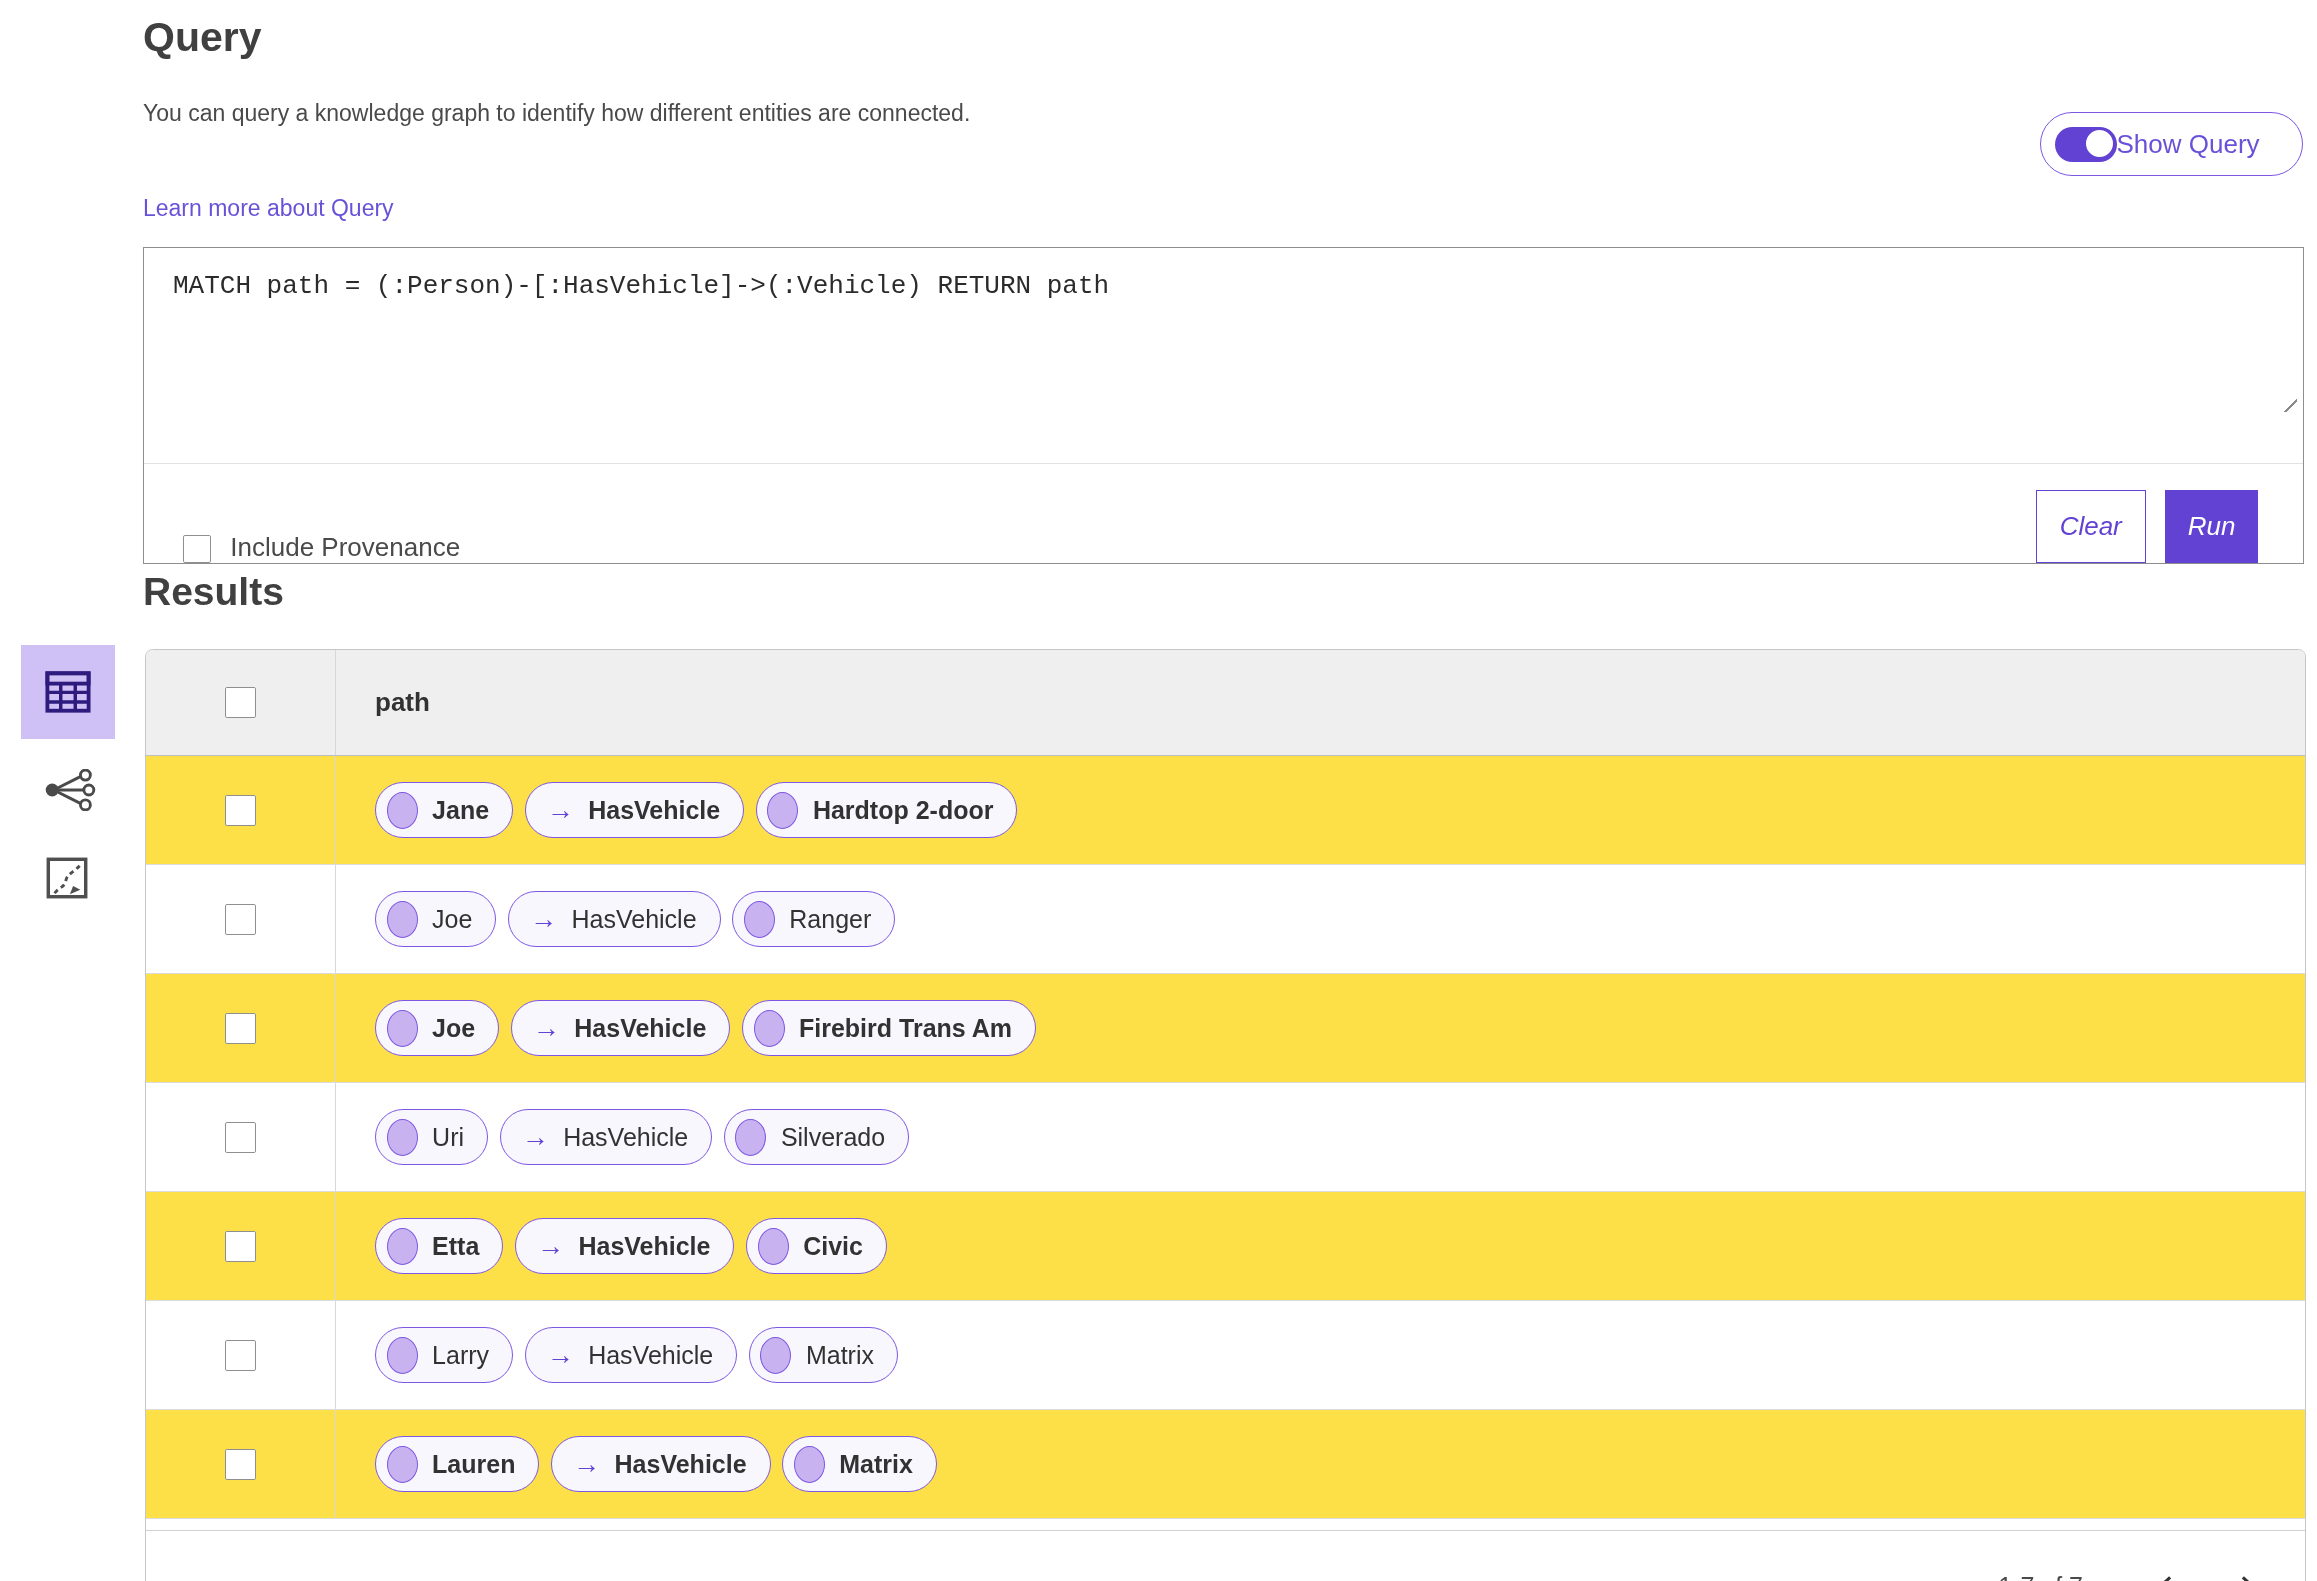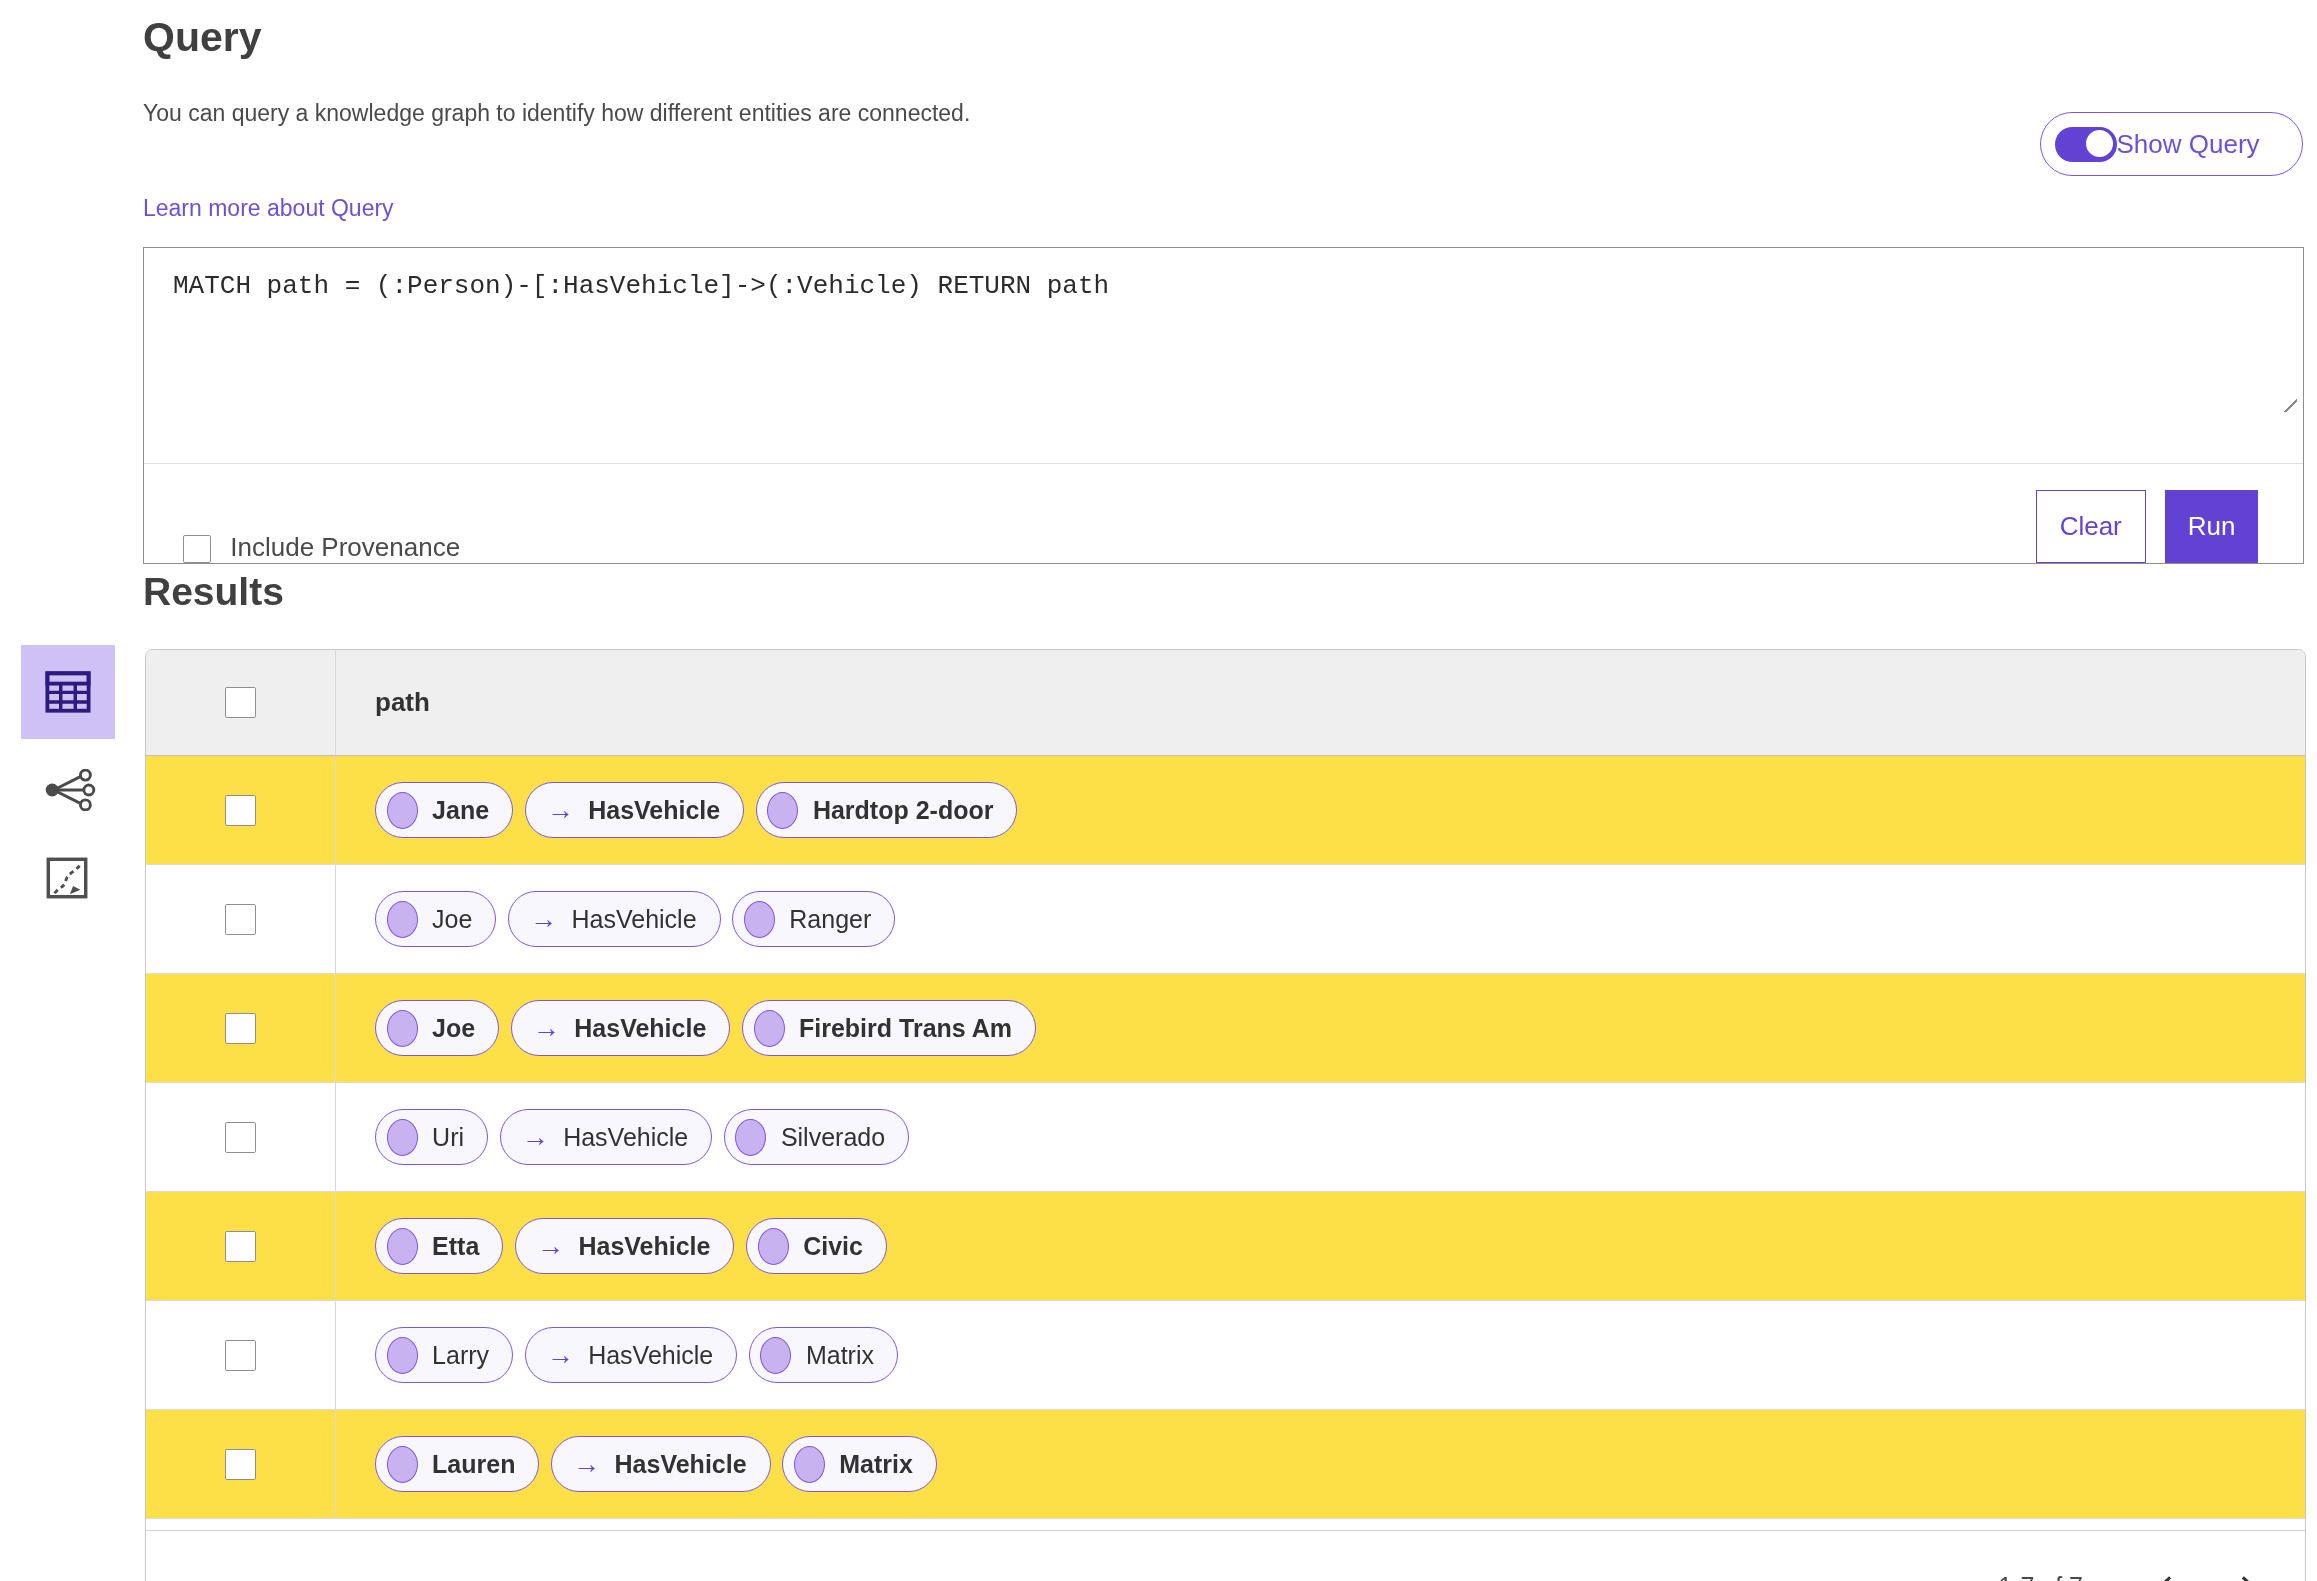--- a/index.html
+++ b/index.html
@@ -43,21 +43,21 @@
   }
   .query-footer {
     position:absolute; left:0; bottom:0; width:100%; height:100px;
     border-top:1.9px solid #e2e2e2; display:flex; align-items:flex-end; padding:0 45px 0 39px;
   }
   .checkbox { display:inline-block; background:#fff; border:1.9px solid #8f8f8f; border-radius:1.9px; cursor:pointer; }
   .cb-28 { width:28px; height:28px; }
   .cb-32 { width:31px; height:31px; }
   .provenance-label { font-size:26px; color:var(--body-text); margin-left:19.3px; }
   .footer-spacer { flex:1; }
-  .btn { display:flex; align-items:center; justify-content:center; font-size:26px; cursor:pointer; height:73px; }
+  .btn { display:flex; align-items:center; justify-content:center; font-size:26px; cursor:pointer; height:73px;font-style:italic; }
   .btn-clear { width:110px; border:1.9px solid var(--accent); color:var(--accent); background:#fff; margin-right:19.3px; }
   .btn-run { width:93px; background:var(--accent); color:#fff; border:1.9px solid var(--accent); }
 
   
   .results-title { left:143px; top:570px; font-size:39px; font-weight:700; color:var(--heading-text); }
 
   .view-tile {
     left:21px; top:645px; width:94px; height:94px; background:var(--selected-tile-bg);
     display:flex; align-items:center; justify-content:center; cursor:pointer;
   }

